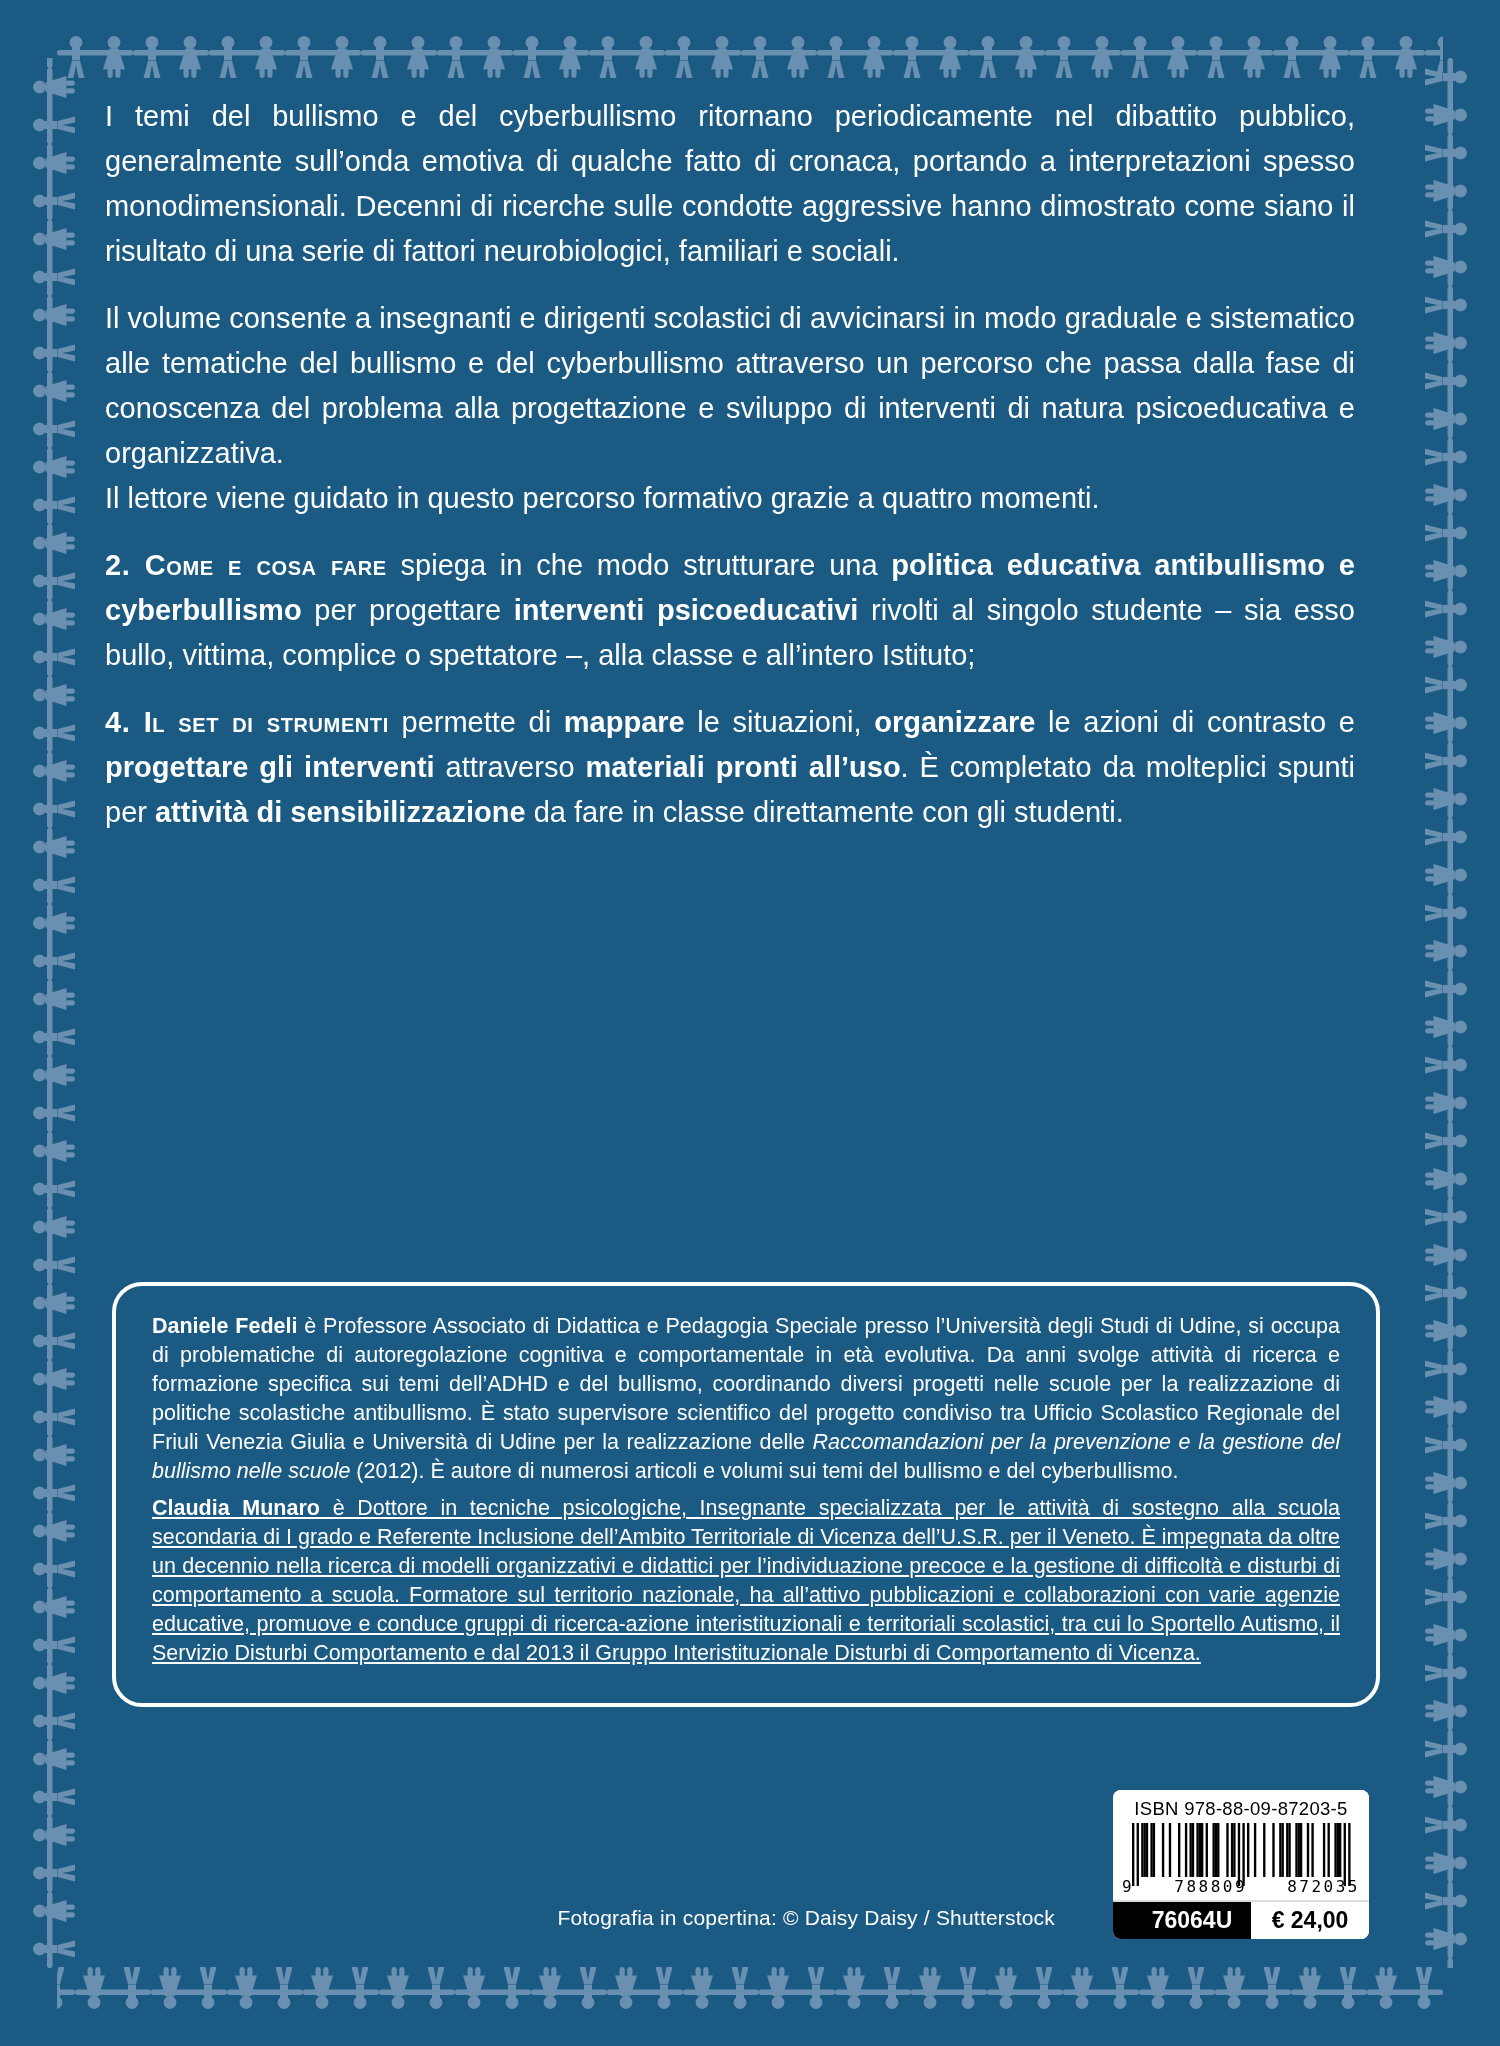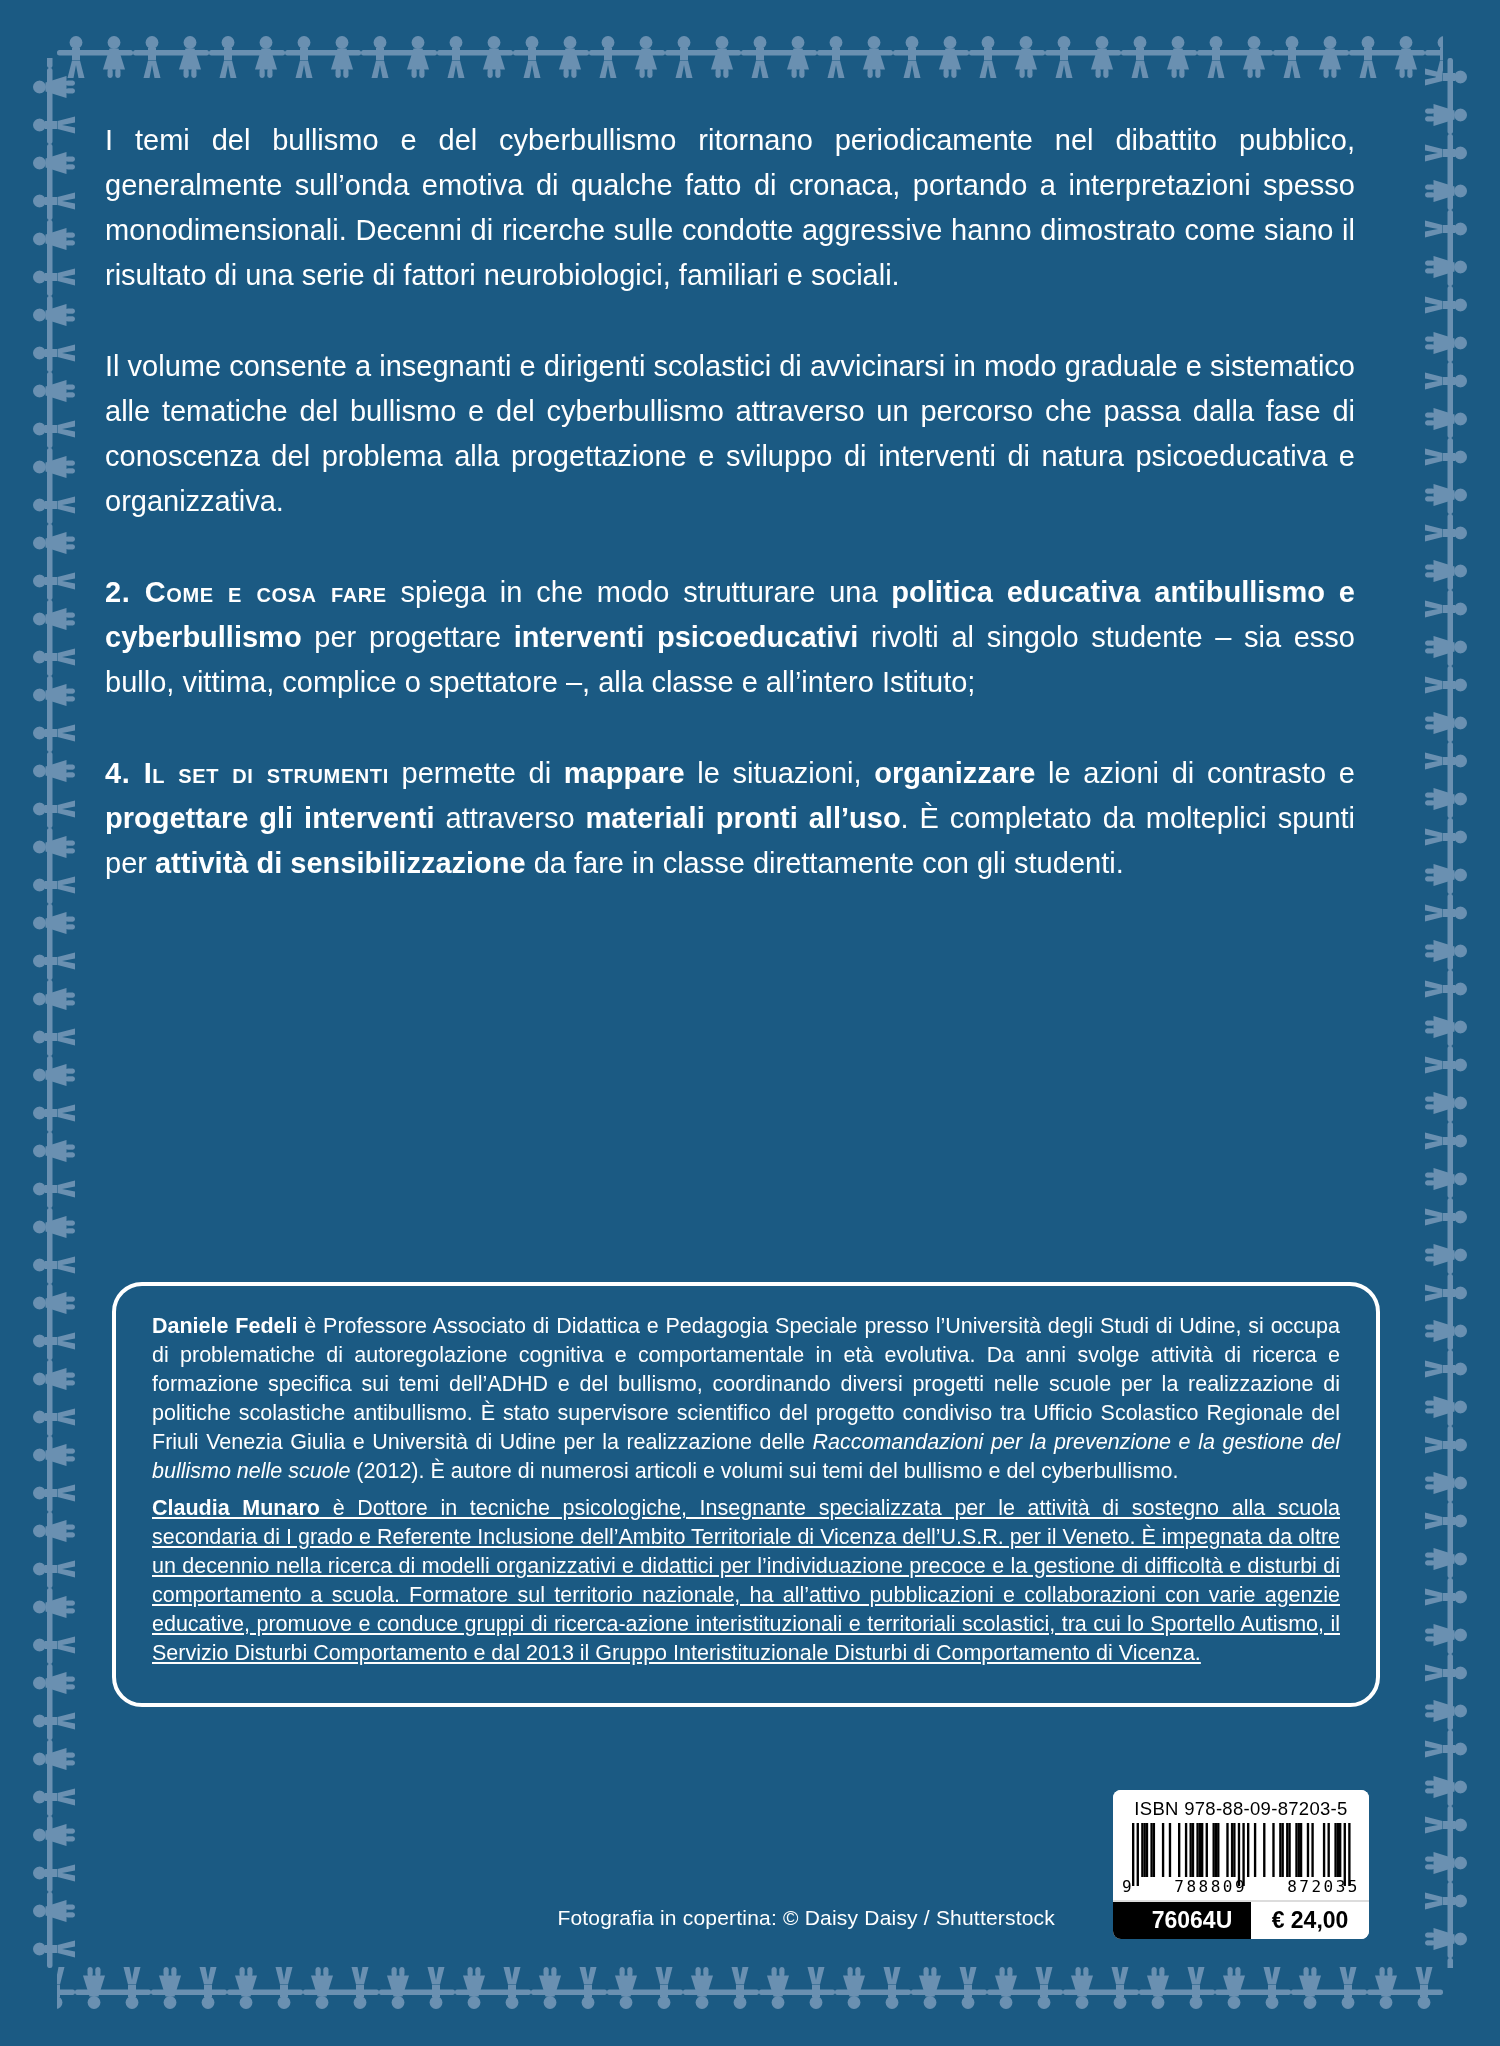--- a/index.html
+++ b/index.html
@@ -15,21 +15,21 @@
   .strip.top{left:57px;top:34px;}
   .strip.bottom{left:57px;top:1965px;}
   .strip.left{left:31px;top:58px;}
   .strip.right{left:1423px;top:58px;}
 
   .content{
     position:absolute;left:105px;top:72px;width:1250px;
     font-size:29px;line-height:45px;text-align:justify;
   }
   .content p{margin:0 0 0 0;}
-  .content p.gap{margin-top:46px;}
+  .content p.gap{margin-top:22px;}
   .pt{
     font-weight:700;
     font-variant:small-caps;
     letter-spacing:0.6px;
   }
   .b{font-weight:700;}
   .i{font-style:italic;}
 
   .author-box{
     position:absolute;left:112px;top:1282px;width:1268px;
@@ -114,20 +114,21 @@
   </svg>
   <svg class="strip right" width="46" height="1910">
     <g transform="translate(46,0) rotate(90)">
       <rect x="0" y="0" width="1910" height="46" fill="url(#dollsH)"></rect>
     </g>
   </svg>
 
   <div class="content">
     <p class="gap">I temi del bullismo e del cyberbullismo ritornano periodicamente nel dibattito pubblico, generalmente sull’onda emotiva di qualche fatto di cronaca, portando a interpretazioni spesso monodimensionali. Decenni di ricerche sulle condotte aggressive hanno dimostrato come siano il risultato di una serie di fattori neurobiologici, familiari e sociali.</p>
     <p class="gap">Il volume consente a insegnanti e dirigenti scolastici di avvicinarsi in modo graduale e sistematico alle tematiche del bullismo e del cyberbullismo attraverso un percorso che passa dalla fase di conoscenza del problema alla progettazione e sviluppo di interventi di natura psicoeducativa e organizzativa.</p>
+    <p>Il lettore viene guidato in questo percorso formativo grazie a quattro momenti.</p>
 
 
     <p class="gap"><span class="pt">2. Come e cosa fare</span><span> spiega in che modo strutturare una </span><span class="b">politica educativa antibullismo e cyberbullismo</span><span> per progettare </span><span class="b">interventi psicoeducativi</span><span> rivolti al singolo studente – sia esso bullo, vittima, complice o spettatore –, alla classe e all’intero Istituto;</span></p>
 
 
     <p class="gap"><span class="pt">4. Il set di strumenti</span><span> permette di </span><span class="b">mappare</span><span> le situazioni, </span><span class="b">organizzare</span><span> le azioni di contrasto e </span><span class="b">progettare gli interventi</span><span> attraverso </span><span class="b">materiali pronti all’uso</span><span>. È completato da molteplici spunti per </span><span class="b">attività di sensibilizzazione</span><span> da fare in classe direttamente con gli studenti.</span></p>
   </div>
 
   <div class="author-box">
     <p><span class="aname">Daniele Fedeli</span><span> è Professore Associato di Didattica e Pedagogia Speciale presso l’Università degli Studi di Udine, si occupa di problematiche di autoregolazione cognitiva e comportamentale in età evolutiva. Da anni svolge attività di ricerca e formazione specifica sui temi dell’ADHD e del bullismo, coordinando diversi progetti nelle scuole per la realizzazione di politiche scolastiche antibullismo. È stato supervisore scientifico del progetto condiviso tra Ufficio Scolastico Regionale del Friuli Venezia Giulia e Università di Udine per la realizzazione delle </span><span class="i">Raccomandazioni per la prevenzione e la gestione del bullismo nelle scuole</span><span> (2012). È autore di numerosi articoli e volumi sui temi del bullismo e del cyberbullismo.</span></p>

